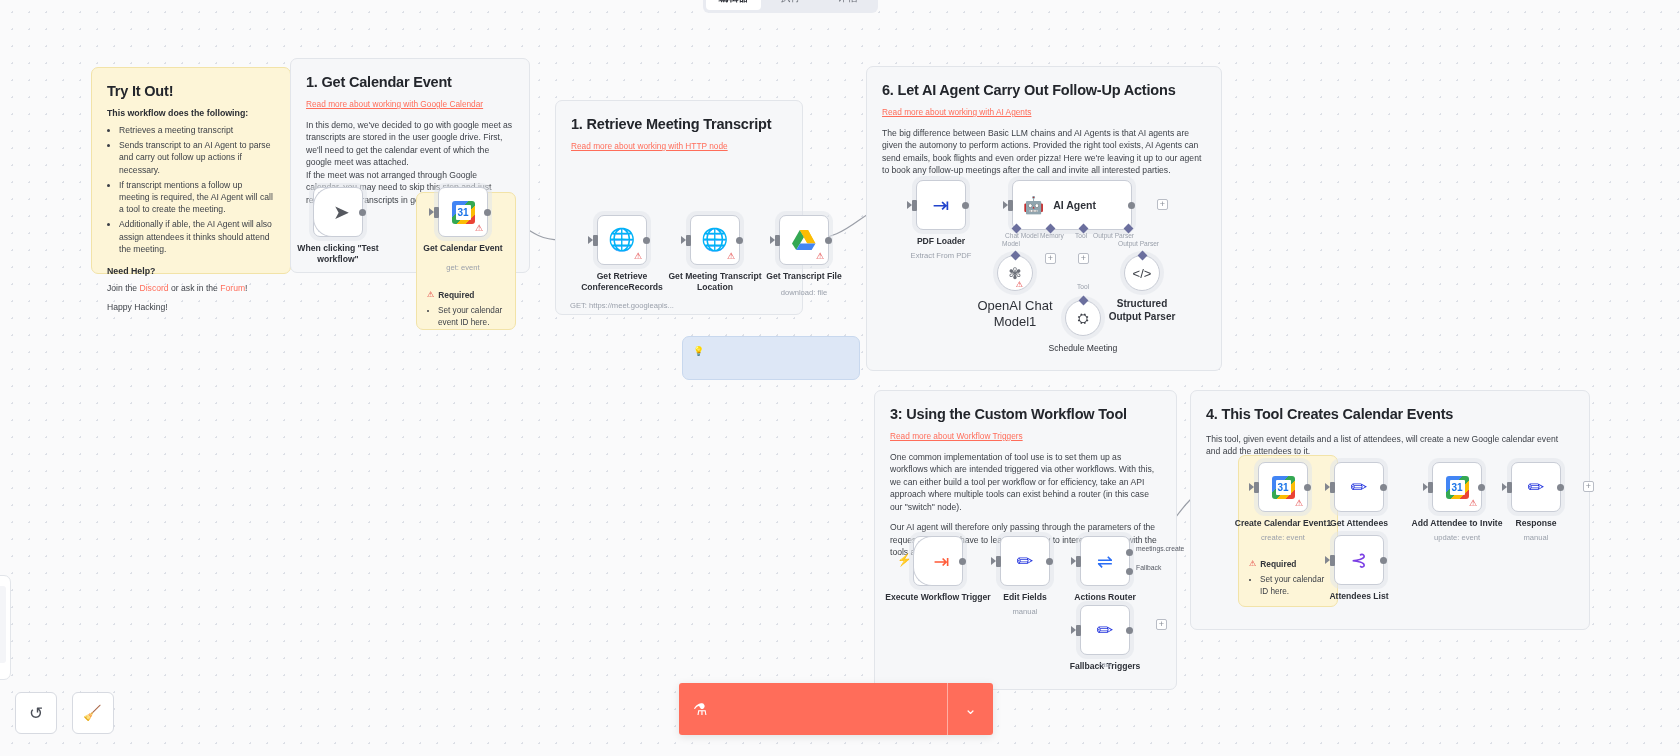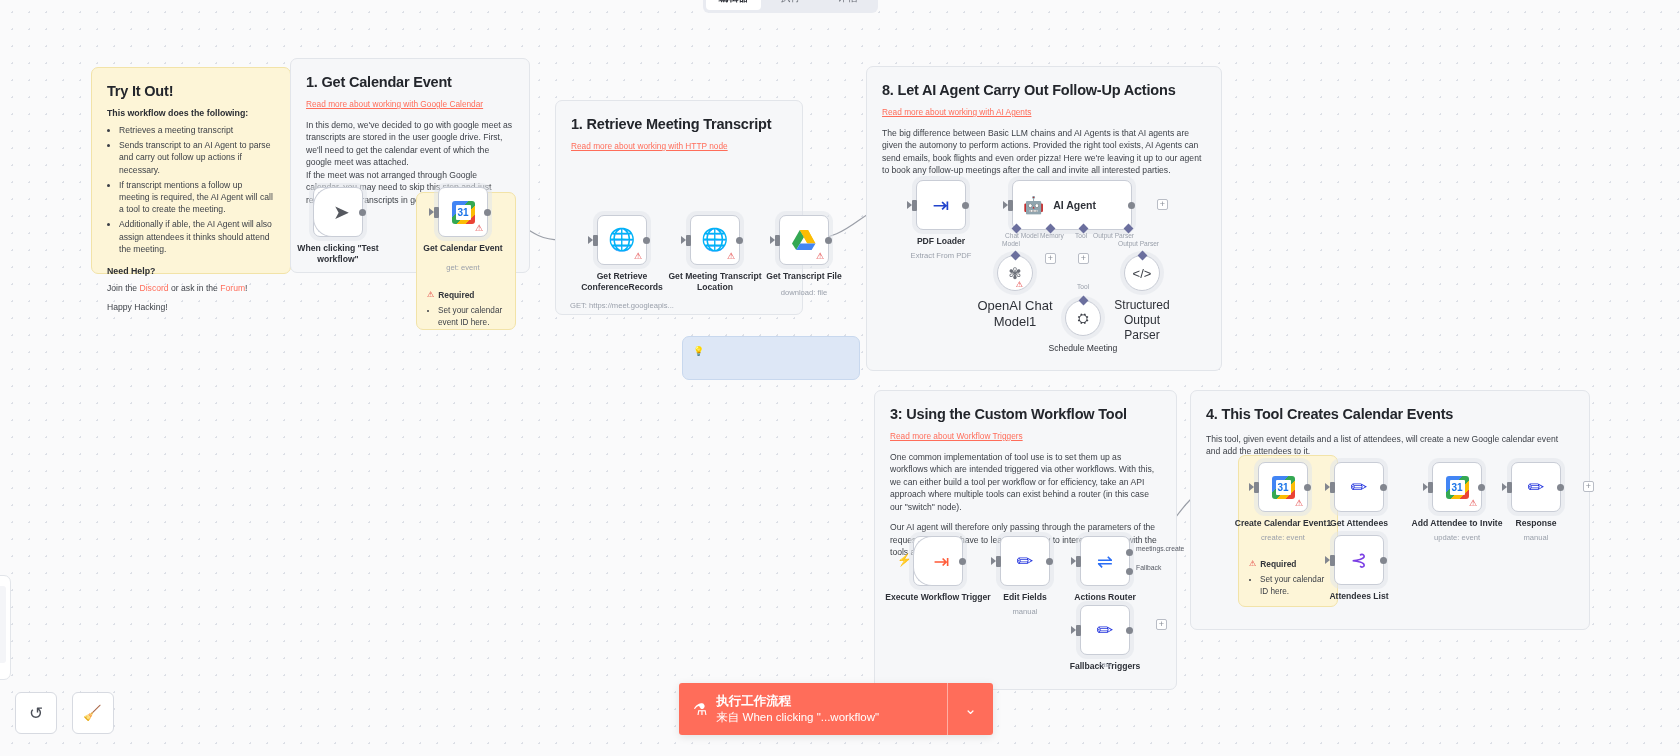--- a/index.html
+++ b/index.html
@@ -219,21 +219,21 @@
   <p style="white-space:pre-line;">In this demo, we've decided to go with google meet as transcripts are stored in the user google drive. First, we'll need to get the calendar event of which the google meet was attached.
 If the meet was not arranged through Google calendar, you may need to skip this step and just reference the transcripts in google drive directly.</p>
 </div>
 
 <div class="sticky grey abs" style="left:555px; top:100px; width:248px; height:215px;">
   <h2>1. Retrieve Meeting Transcript</h2>
   <a class="link" href="#">Read more about working with HTTP node</a>
 </div>
 
 <div class="sticky grey abs" style="left:866px; top:66px; width:356px; height:305px;">
-  <h2>8. Let AI Agent Carry Out Follow-Up Actions</h2>
+  <h2>6. Let AI Agent Carry Out Follow-Up Actions</h2>
   <a class="link" href="#">Read more about working with AI Agents</a>
   <p>The big difference between Basic LLM chains and AI Agents is that AI agents are given the automony to perform actions. Provided the right tool exists, AI Agents can send emails, book flights and even order pizza! Here we're leaving it up to our agent to book any follow-up meetings after the call and invite all interested parties.</p>
 </div>
 
 <div class="sticky grey abs" style="left:874px; top:390px; width:303px; height:300px;">
   <h2>3: Using the Custom Workflow Tool</h2>
   <a class="link" href="#">Read more about Workflow Triggers</a>
   <p>One common implementation of tool use is to set them up as workflows which are intended triggered via other workflows. With this, we can either build a tool per workflow or for efficiency, take an API approach where multiple tools can exist behind a router (in this case our "switch" node).</p>
   <p>Our AI agent will therefore only passing through the parameters of the request and won't have to learn/know how to intereact directly with the tools and services.</p>
 </div>
@@ -362,21 +362,21 @@
 
 <div class="subnode" style="left:1065px; top:300px;">
   <span style="font-size:14px; color:#3d4048;">⛭</span>
   <div class="diamond" style="left:14px; top:-4px;"></div>
   <div class="node-label" style="top:42px; font-weight:400; font-size:8.6px;">Schedule Meeting</div>
 </div>
 
 <div class="subnode" style="left:1124px; top:255px;">
   <span style="font-size:13px; color:#3d4048;">&lt;/&gt;</span>
   <div class="diamond" style="left:14px; top:-4px;"></div>
-  <div class="node-label" style="top:42px; font-weight:400; font-size:12px; width:70px;">Structured Output Parser</div>
+  <div class="node-label" style="top:42px; font-weight:700; font-size:10px; width:70px;">Structured Output Parser</div>
 </div>
 
 <div class="bolt" style="left:897px; top:553px;">⚡</div>
 <div class="node trigger" style="left:913px; top:536px;">
   <span style="font-size:19px; color:#ff5c3a; margin-left:7px;">⇥</span>
   <div class="dot" style="right:-4px; top:21px;"></div>
   <div class="node-label">Execute Workflow Trigger</div>
 </div>
 
 <div class="node" style="left:1000px; top:536px;">
@@ -464,19 +464,15 @@
 </div>
 
 <div class="cbtn" style="left:15px; top:692px;">↺</div>
 <div class="cbtn" style="left:72px; top:692px;">
   <span style="font-size:15px;">🧹</span>
 </div>
 
 <div id="banner">
   <div class="body">
     <span style="font-size:16px;">⚗</span>
-    <div>
-      <div class="ttl">执行工作流程</div>
-      <div class="sub">来自 When clicking "...workflow"</div>
-    </div>
   </div>
   <div class="caret">⌄</div>
 </div>
 
 </body></html>

